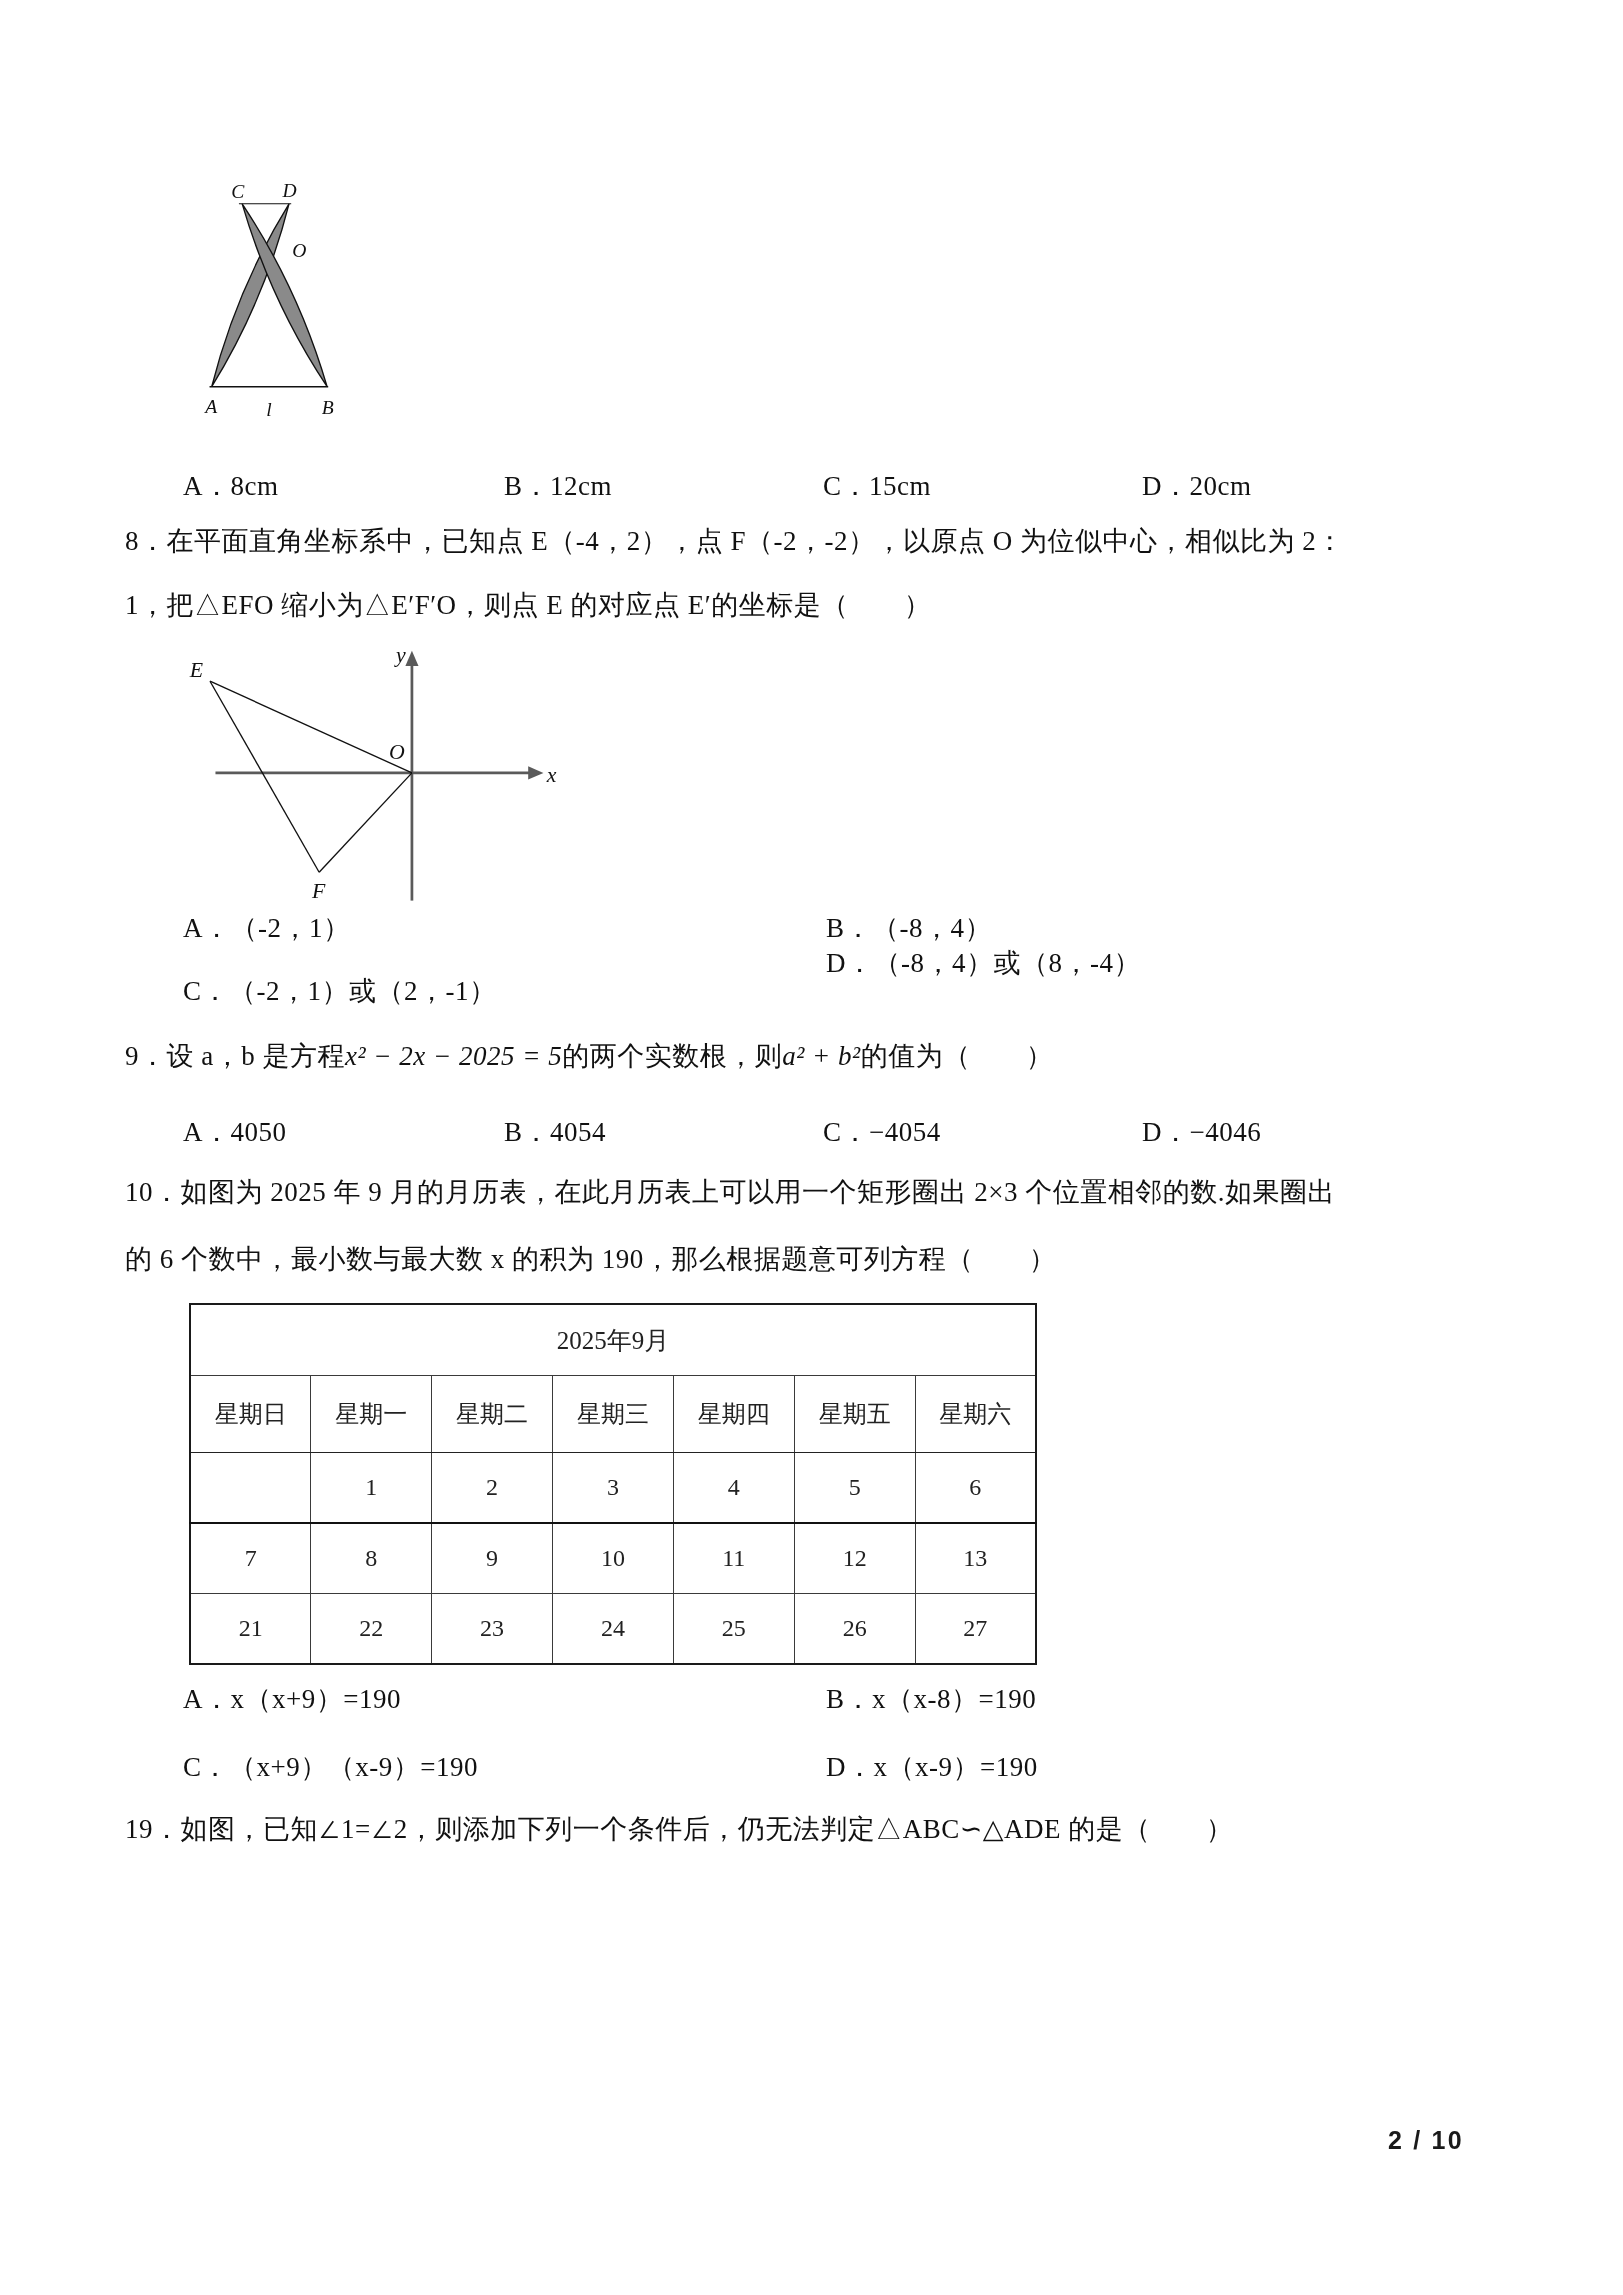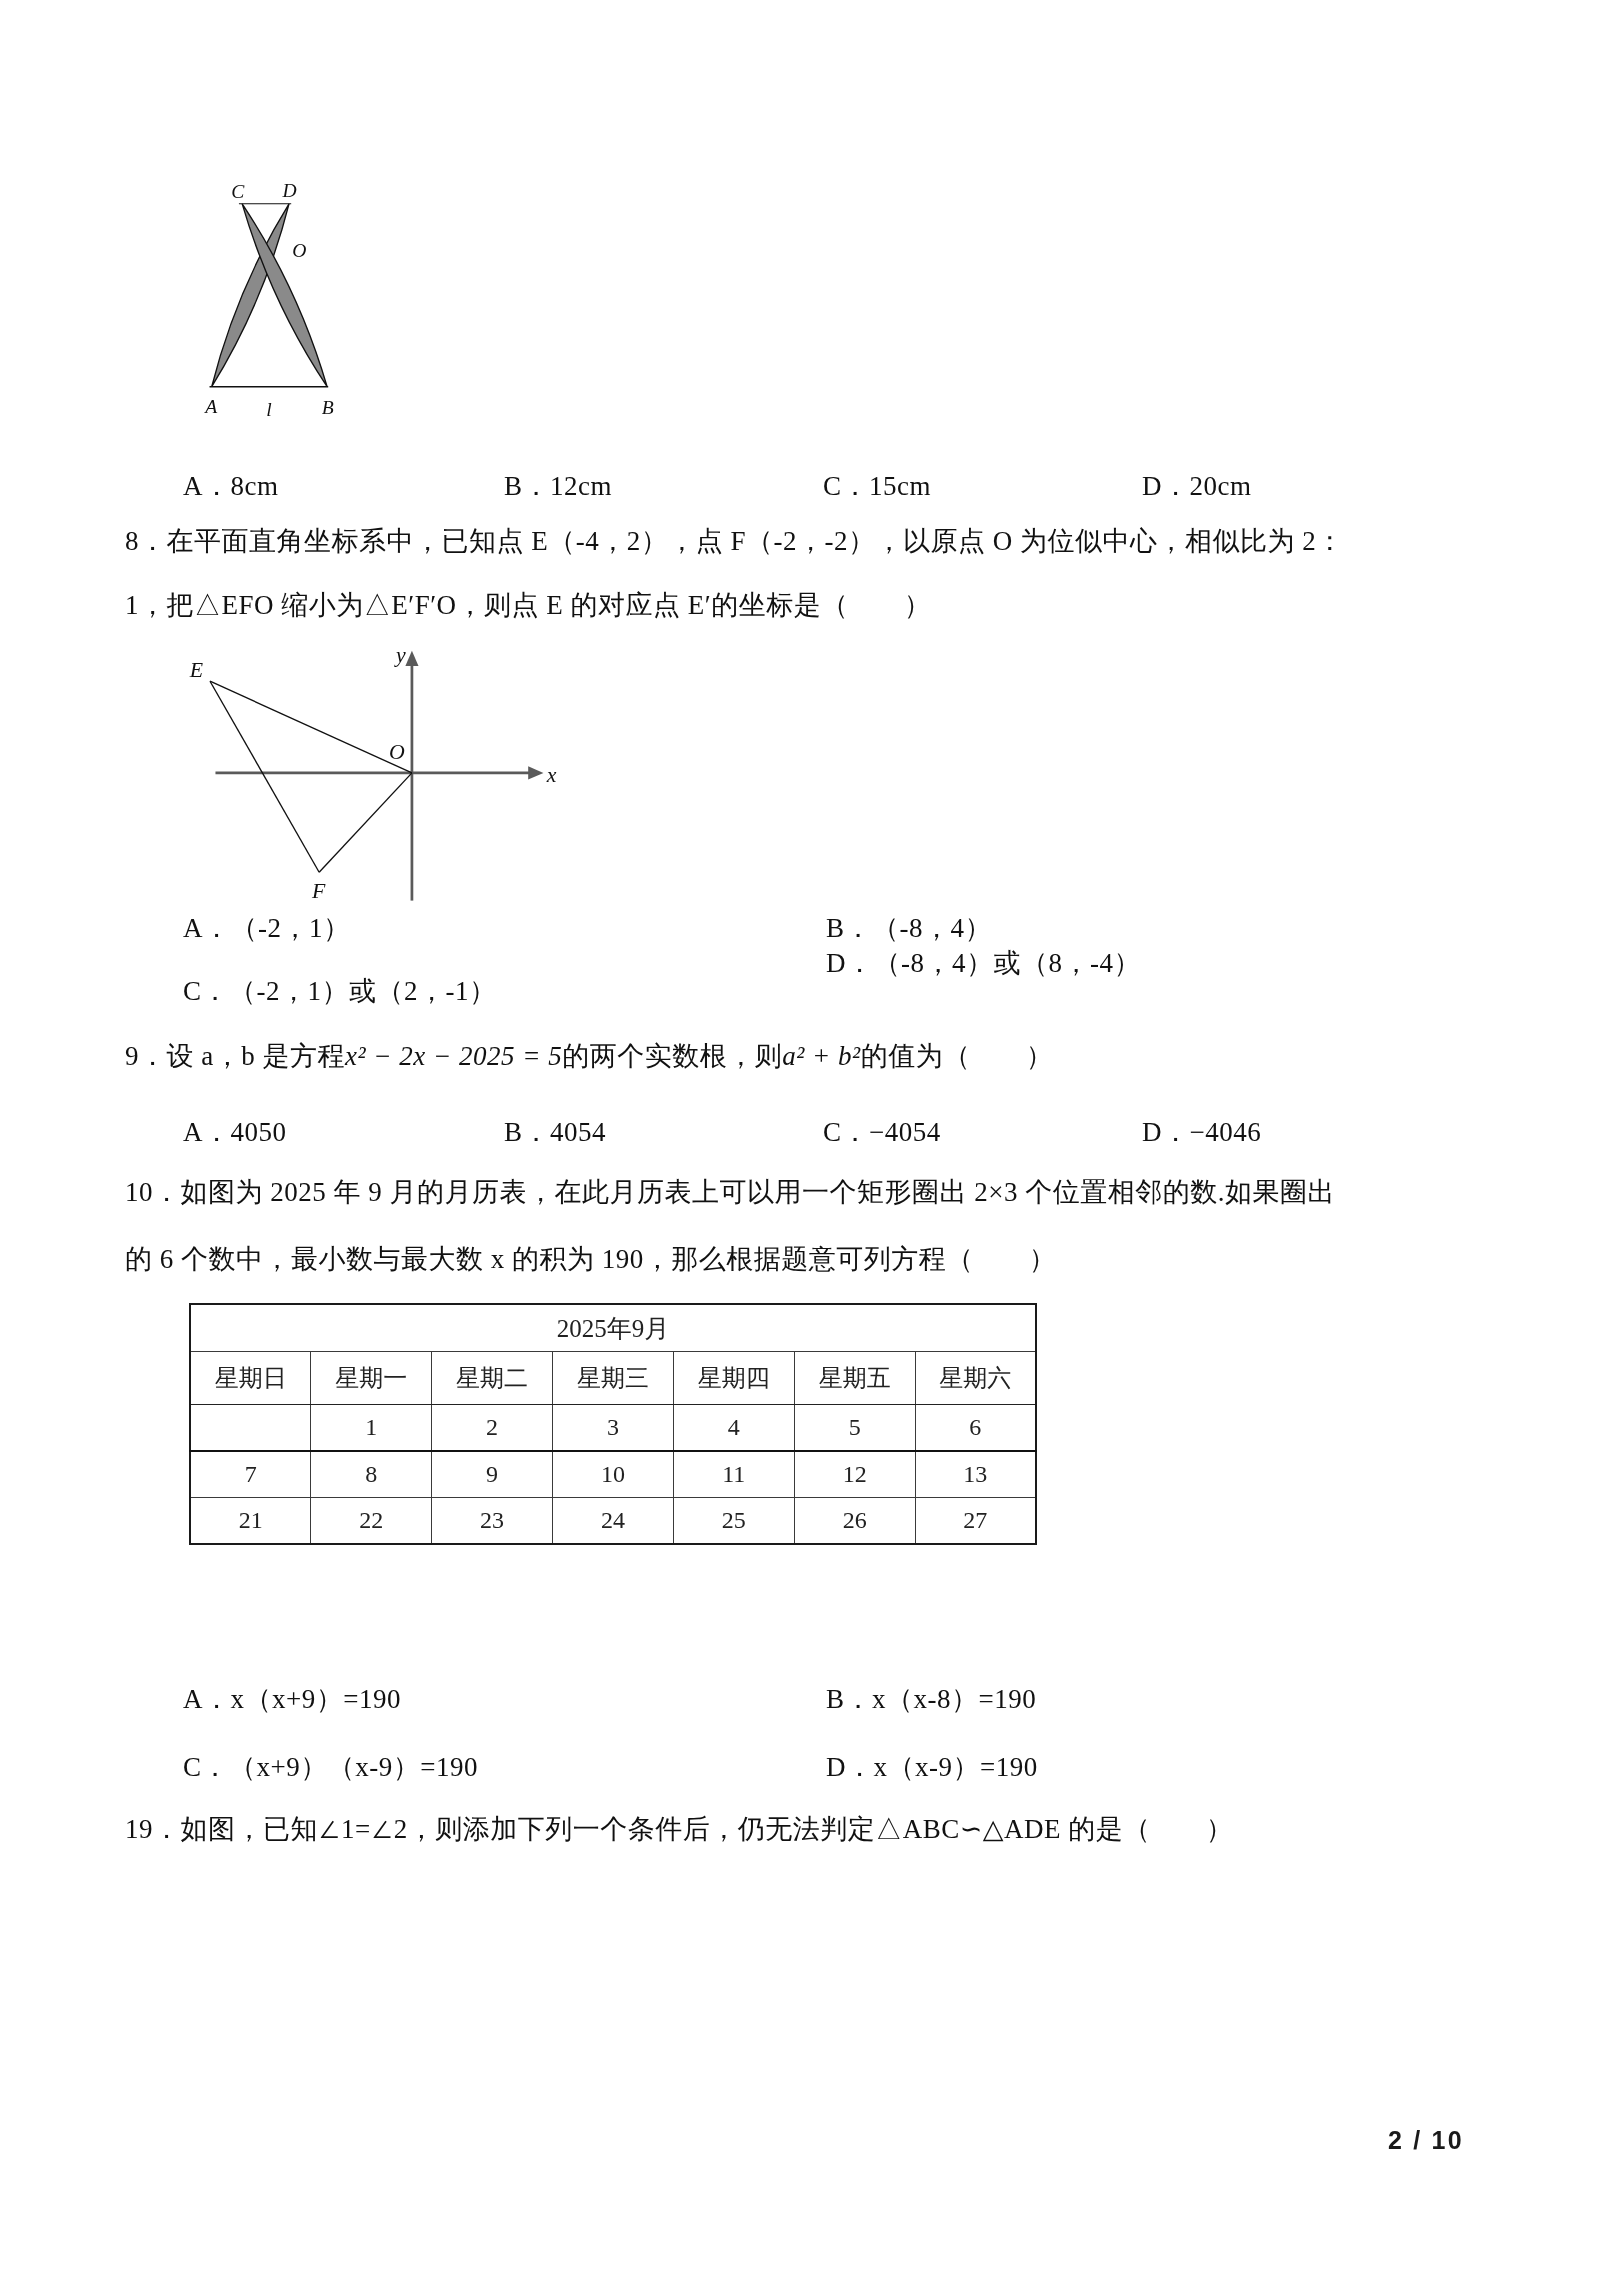--- a/index.html
+++ b/index.html
@@ -27,21 +27,21 @@
     width:848px;
     border-collapse:collapse;
     table-layout:fixed;
     text-align:center;
     font-size:24px;
     color:#222;
   }
   .cal td{
     border:1.1px solid #3a3a3a;
     height:45px;
-    padding:0;
+    padding:12px;
     overflow:hidden;
   }
   .cal tr.title-row td{ height:46px; font-size:25px; border-bottom:1.1px solid #3a3a3a; }
   .cal tr.head-row td{ height:52px; border-bottom:1.6px solid #222; }
   .cal tr.r1 td{ border-bottom:2.2px solid #111; }
   .cal{ border:2.2px solid #1a1a1a; }
   .pagenum{
     position:absolute;
     left:1388px; top:2126px;
     font-family:"Liberation Sans", sans-serif;

